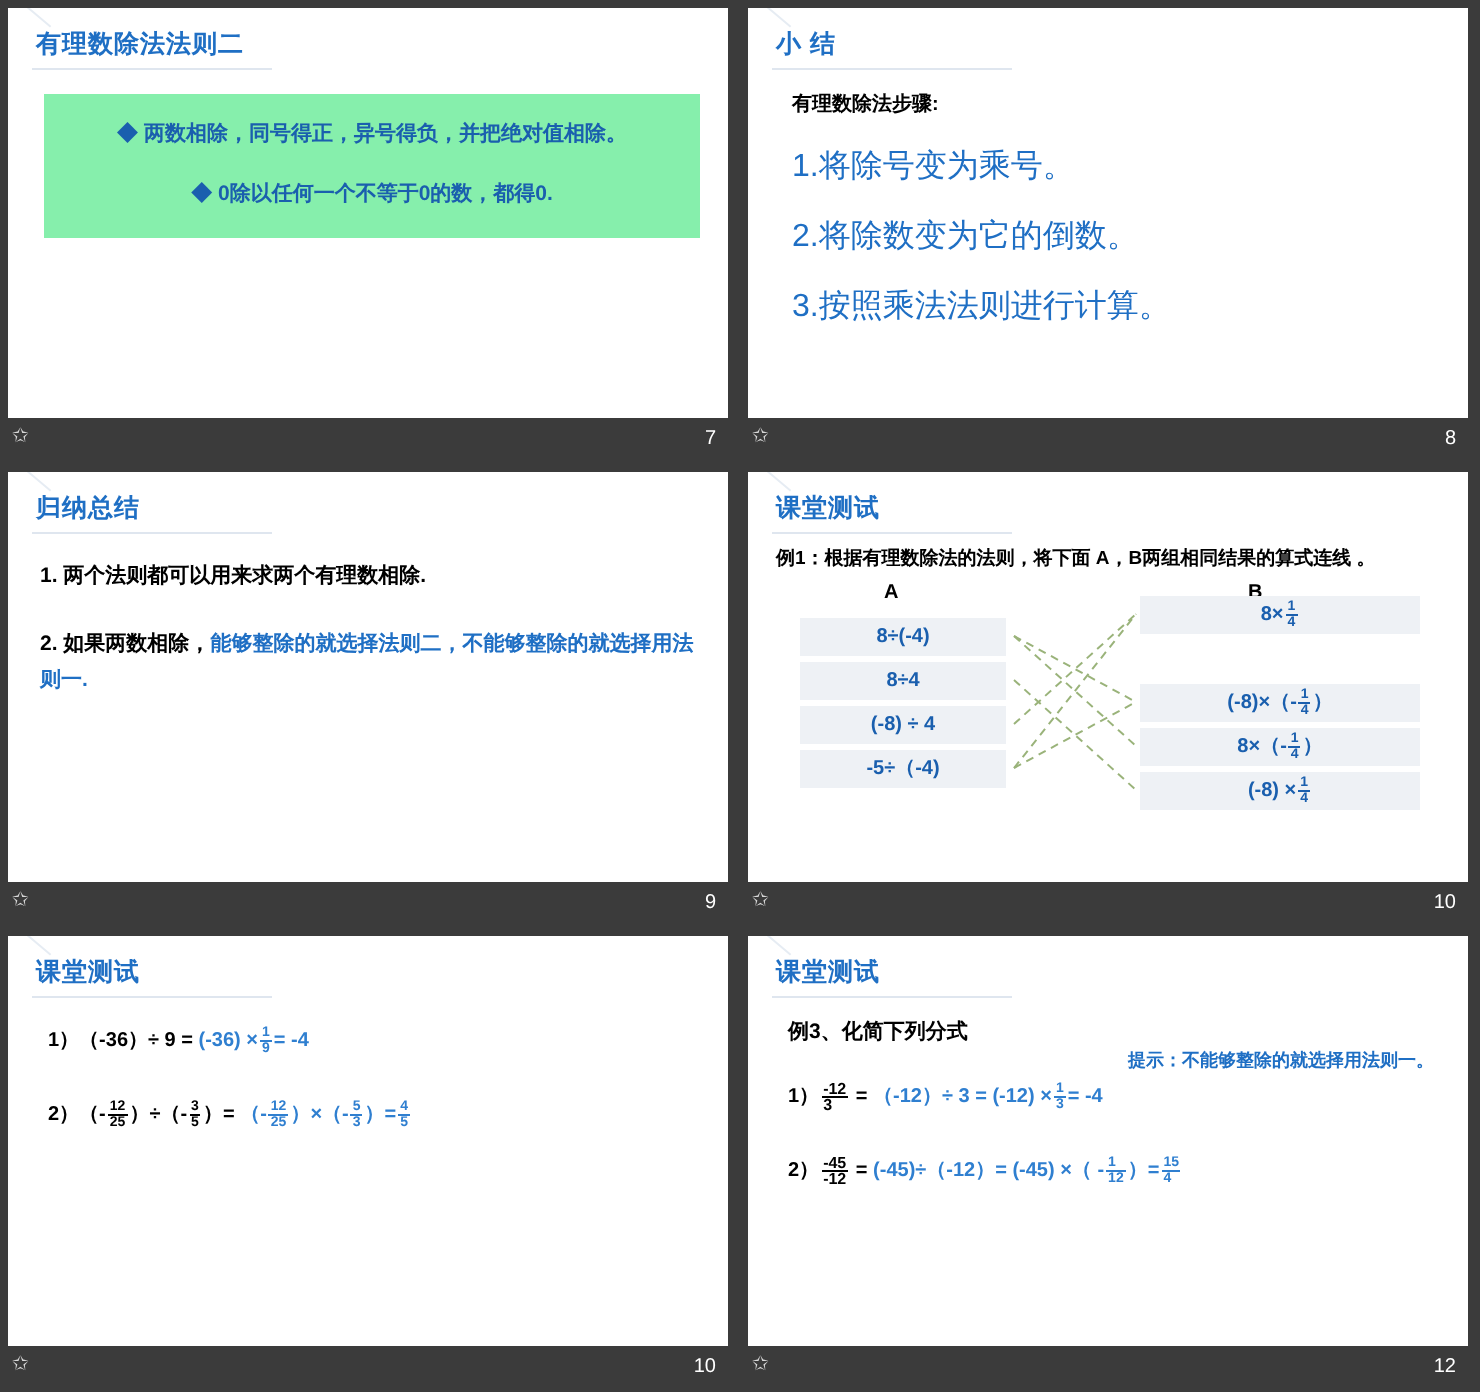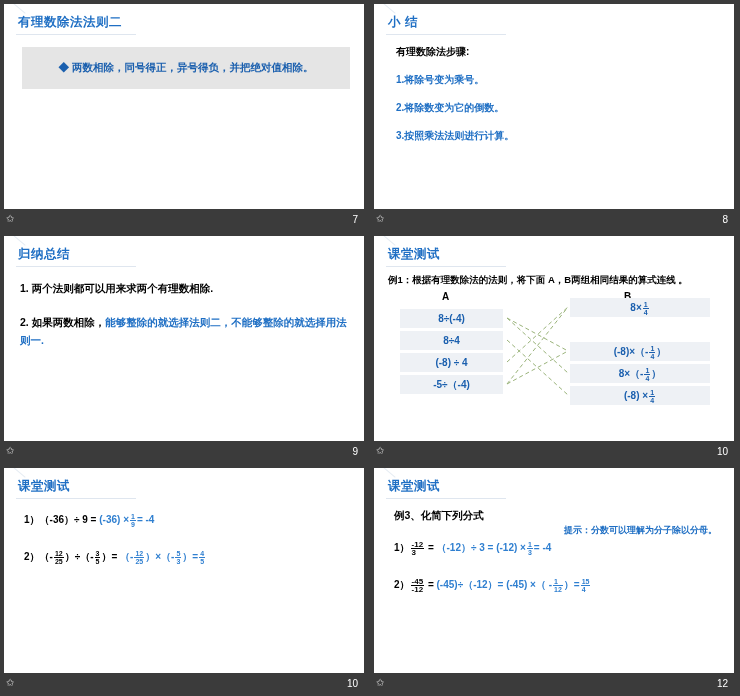--- a/index.html
+++ b/index.html
@@ -82,41 +82,41 @@
   .corner:after {
     content: "";
     position: absolute;
     left: -14px; top: -4px;
     width: 40px; height: 1px;
     background: #e6ecf3;
     transform: rotate(40deg);
   }
   .box {
     margin: 16px 14px 0 18px;
-    background: #e5e5e5;
+    background: #86efac;
     padding: 12px 8px 14px 8px;
   }
   .boxline {
     color: #1a5fae;
     font-size: 10.5px;
     font-weight: bold;
     text-align: center;
     line-height: 16px;
   }
   .boxline.second { margin-top: 14px; }
   .body-text {
     color: #000;
     font-size: 10px;
     font-weight: bold;
     margin: 14px 0 0 22px;
   }
   .step {
     color: #1f6fc4;
-    font-size: 10px;
-    font-weight: bold;
+    font-size: 16px;
+    font-weight: normal;
     margin: 14px 0 0 22px;
   }
   .para {
     color: #000;
     font-size: 10.5px;
     font-weight: bold;
     margin: 16px 14px 0 16px;
     line-height: 18px;
   }
   .para .blue { color: #1f6fc4; }
@@ -191,20 +191,21 @@
 
 <div id="grid">
 
   <div class="cell">
     <div class="slide">
       <div class="corner"></div>
       <div class="title">有理数除法法则二</div>
       <div class="rule"></div>
       <div class="box">
         <div class="boxline">◆ 两数相除，同号得正，异号得负，并把绝对值相除。</div>
+        <div class="boxline second">◆ 0除以任何一个不等于0的数，都得0.</div>
       </div>
     </div>
     <div class="footer">
       <span class="fav">✩</span>
       <span class="pagenum">7</span>
     </div>
   </div>
 
   <div class="cell">
     <div class="slide">
@@ -304,21 +305,21 @@
       <span class="pagenum">10</span>
     </div>
   </div>
 
   <div class="cell">
     <div class="slide">
       <div class="corner"></div>
       <div class="title">课堂测试</div>
       <div class="rule"></div>
       <div class="ex-title">例3、化简下列分式</div>
-      <div class="ex-hint">提示：分数可以理解为分子除以分母。</div>
+      <div class="ex-hint">提示：不能够整除的就选择用法则一。</div>
 
       <div class="eq">
         <span>1）</span><span class="frac" style="font-size:8px;"><span class="n">-12</span><span class="d">3</span></span><span> = </span><span class="blue"><span>（-12）÷ 3 = (-12) ×</span><span class="frac"><span class="n">1</span><span class="d">3</span></span><span>= -4</span></span>
       </div>
 
       <div class="eq eq2">
         <span>2）</span><span class="frac" style="font-size:8px;"><span class="n">-45</span><span class="d">-12</span></span><span> = </span><span class="blue"><span>(-45)÷（-12）= (-45) ×（ -</span><span class="frac"><span class="n">1</span><span class="d">12</span></span><span>）=</span><span class="frac"><span class="n">15</span><span class="d">4</span></span></span>
       </div>
     </div>
     <div class="footer">

